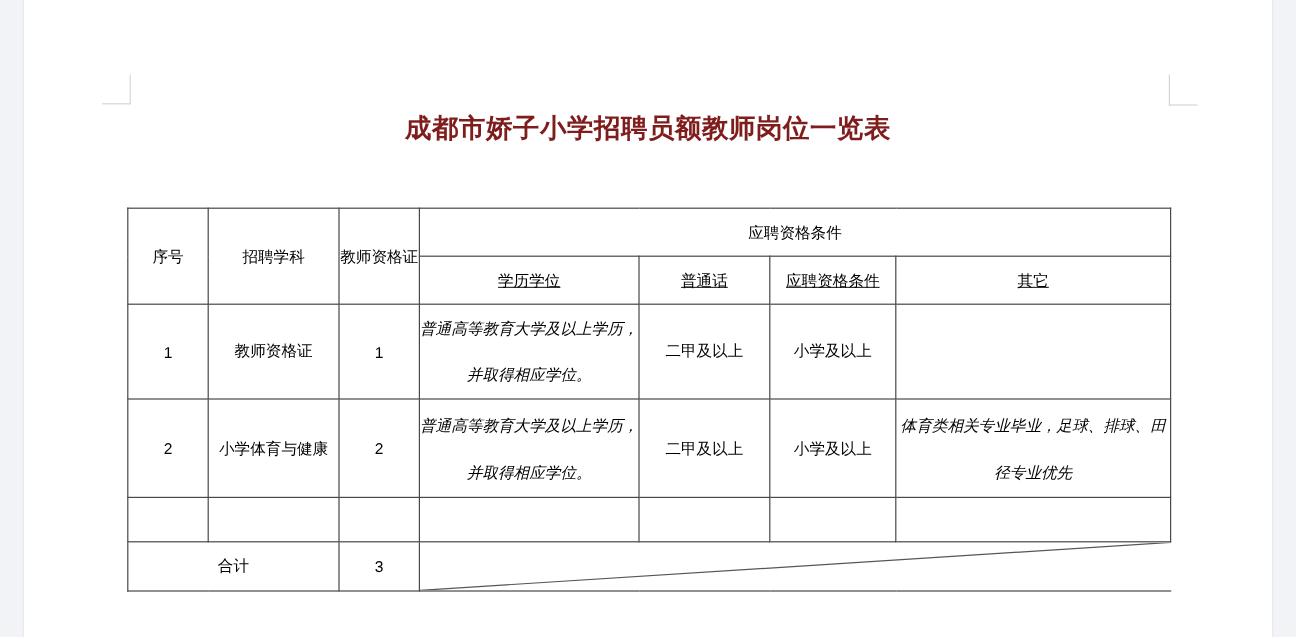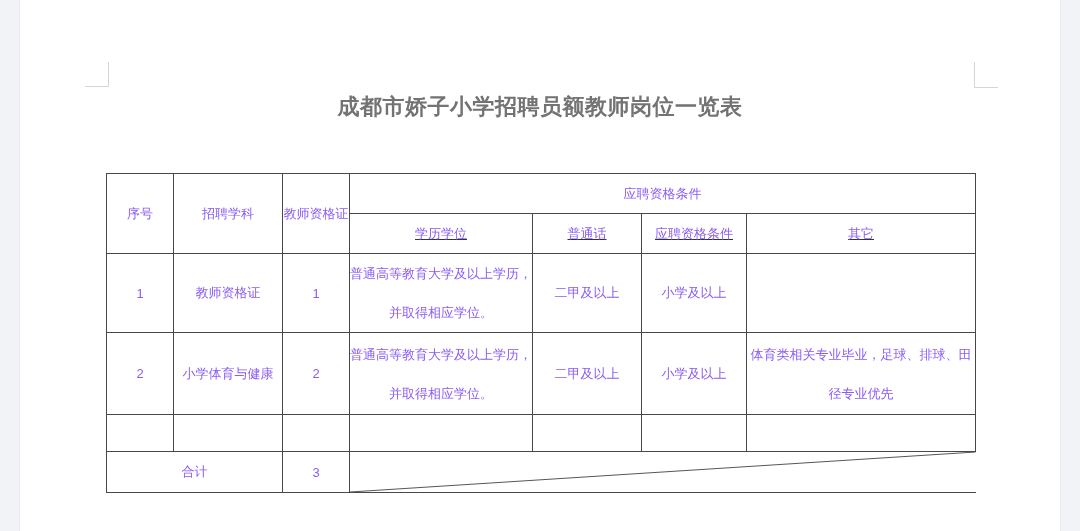--- a/index.html
+++ b/index.html
@@ -19,39 +19,39 @@
     position:absolute;left:85px;top:62px;width:23px;height:24px;
     border-right:1px solid #d3d7dd;border-bottom:1px solid #d3d7dd;
   }
   .mark-tr{
     position:absolute;left:974px;top:62px;width:23px;height:25px;
     border-left:1px solid #d3d7dd;border-bottom:1px solid #d3d7dd;
   }
   .doc-title{
     position:absolute;left:0;top:92px;width:100%;
     text-align:center;font-size:22px;font-weight:700;
-    letter-spacing:0.5px;color:#737373;
+    letter-spacing:0.5px;color:#7f1d1d;
   }
   table.job-table{
     position:absolute;left:106px;top:173px;width:869px;
     border-collapse:collapse;table-layout:fixed;
   }
   .job-table th,.job-table td{
     border:1px solid #484848;
-    font-size:13px;font-weight:400;color:#8b5cf6;
+    font-size:13px;font-weight:400;color:#000000;
     text-align:center;vertical-align:middle;
     padding:0;overflow:hidden;
   }
   tr.r-head1{height:40px;}
   tr.r-head2{height:40px;text-decoration:underline;}
   tr.r-data1{height:78px;}
   tr.r-data2{height:82px;}
   tr.r-empty{height:37px;}
   tr.r-foot{height:41px;}
-  .two-line .ln{display:block;line-height:39px;}
+  .two-line .ln{display:block;line-height:39px;font-style:italic;}
   td.diag-cell{position:relative;border-right:none;}
   td.diag-cell svg{position:absolute;left:0;top:0;width:100%;height:100%;display:block;}
 </style>
 </head>
 <body>
 
 <div class="canvas">
   <div class="paper"></div>
   <div class="mark-tl"></div>
   <div class="mark-tr"></div>

